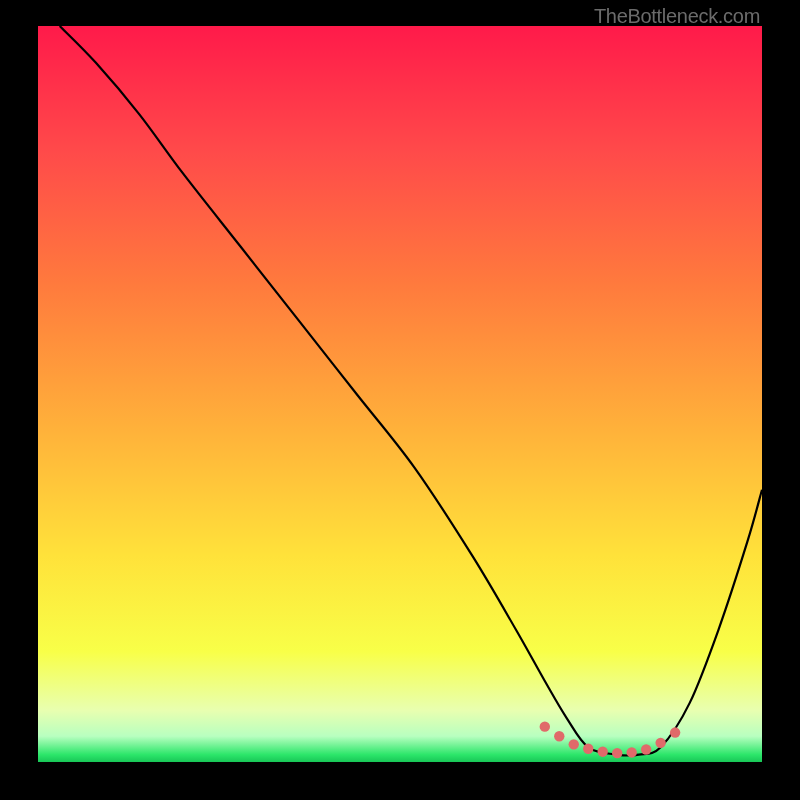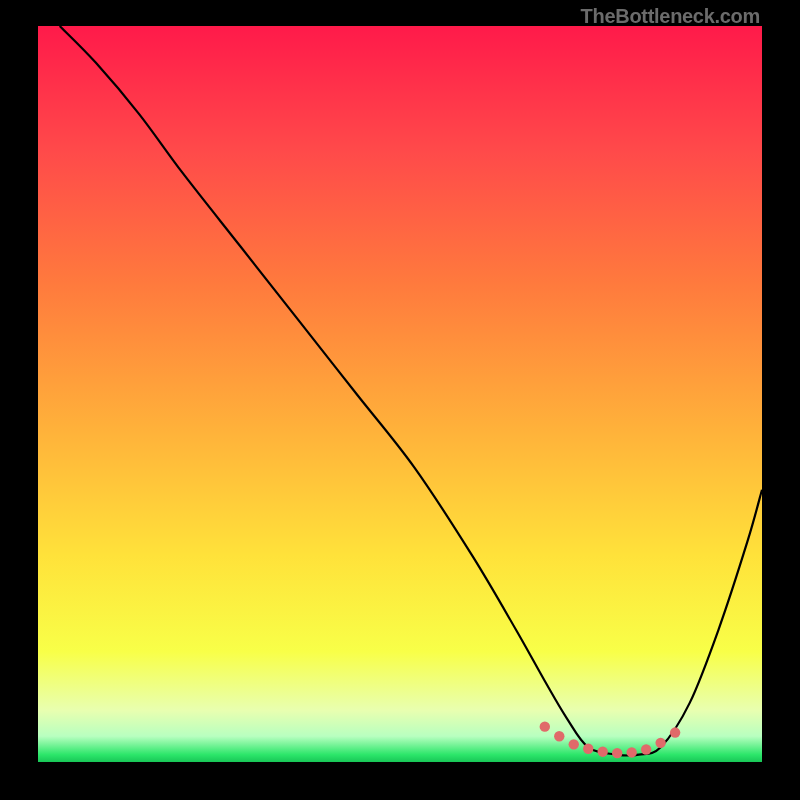--- a/index.html
+++ b/index.html
@@ -35,21 +35,21 @@
     top: 0;
     width: 100%;
     height: 100%;
   }
   .watermark {
     position: absolute;
     top: 5px;
     right: 40px;
     font-family: Arial, Helvetica, sans-serif;
     font-size: 20px;
-    font-weight: bold;
+    font-weight: normal;
     color: #6b6b6b;
     letter-spacing: -0.3px;
   }
 </style>
 </head>
 <body>
 
 <div class="container">
   <div class="watermark">TheBottleneck.com</div>
 

